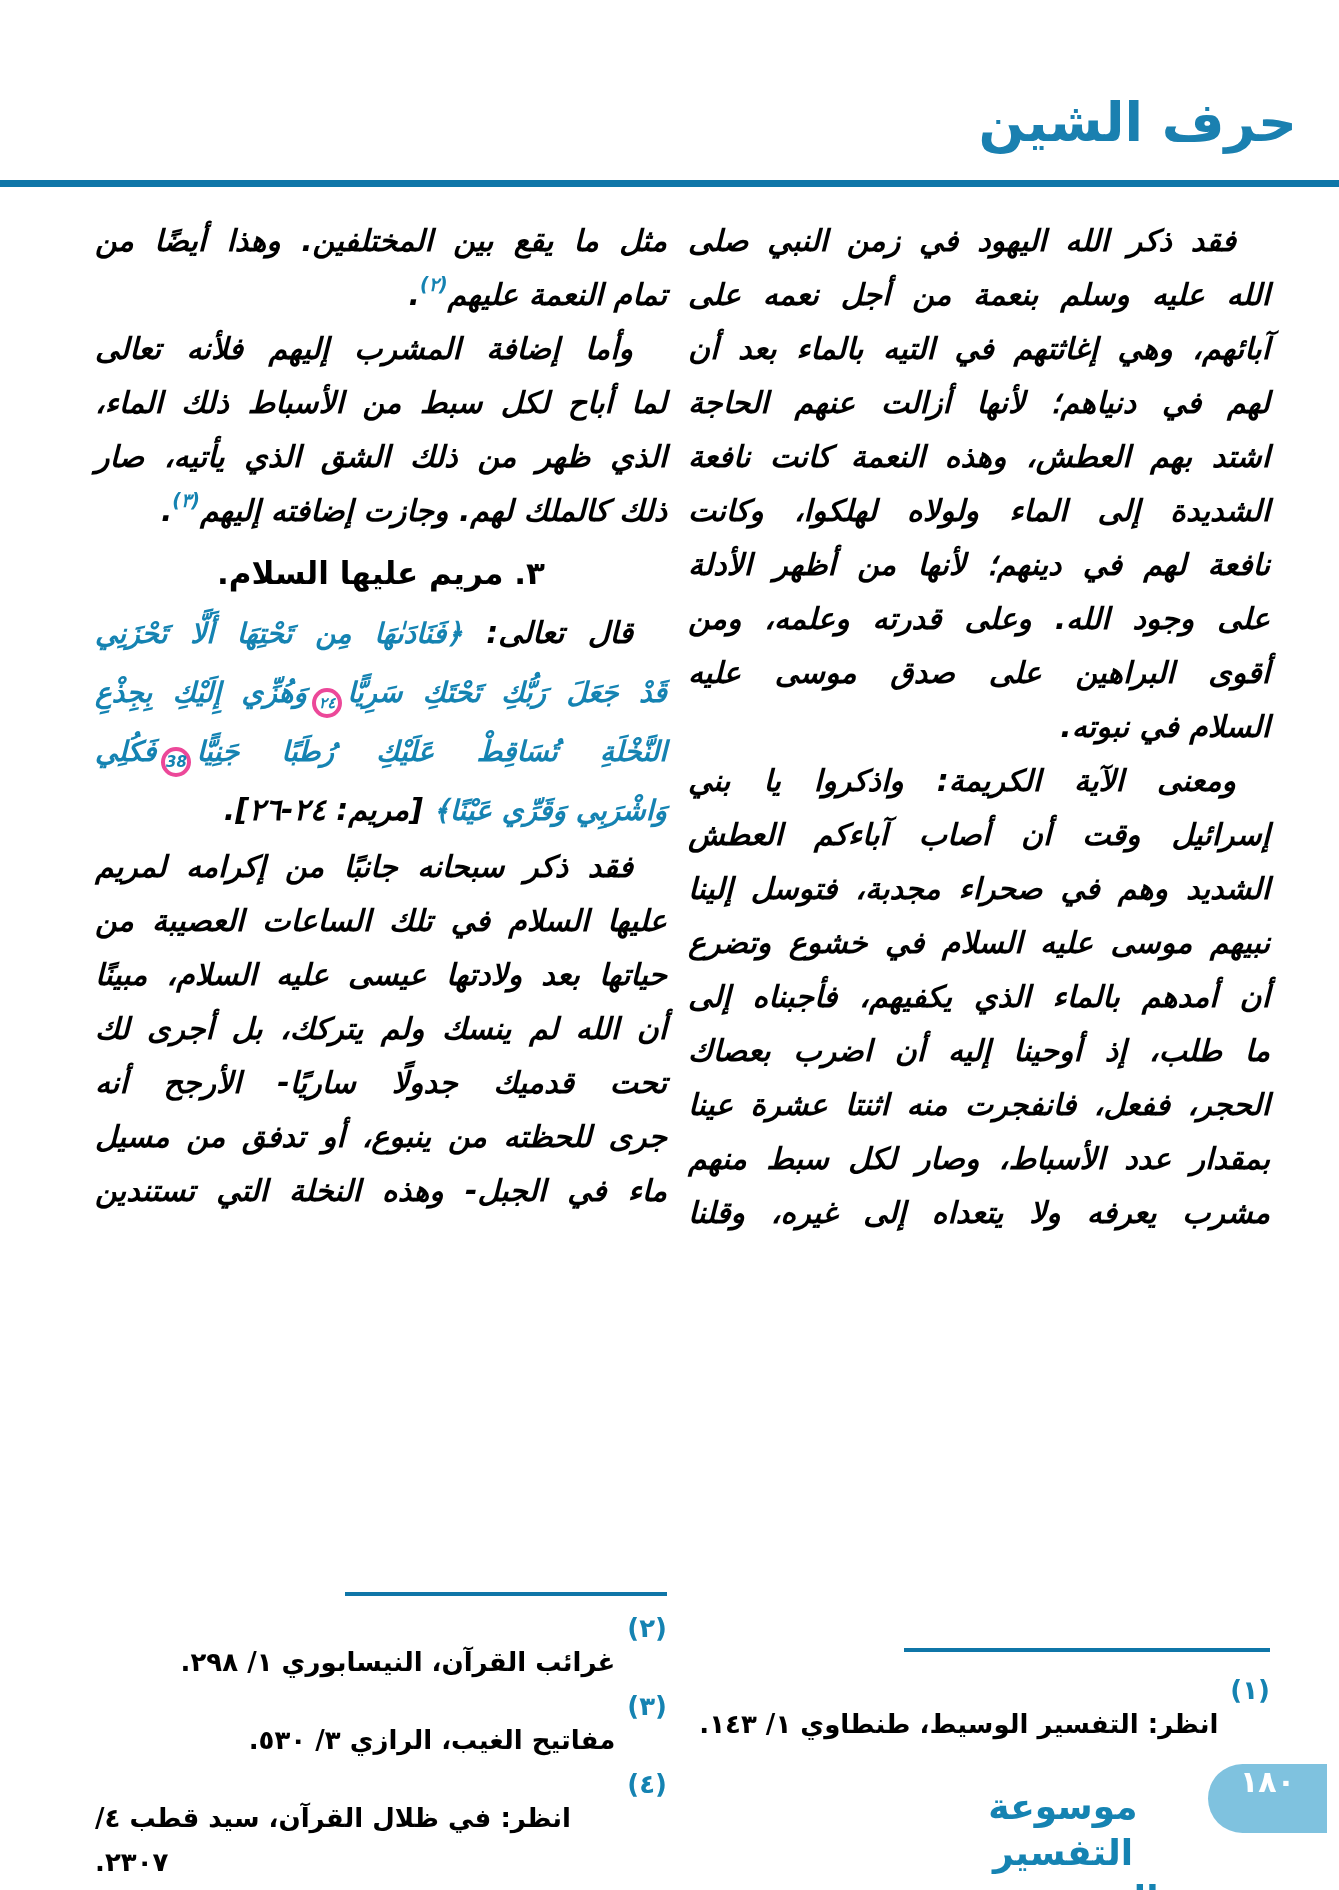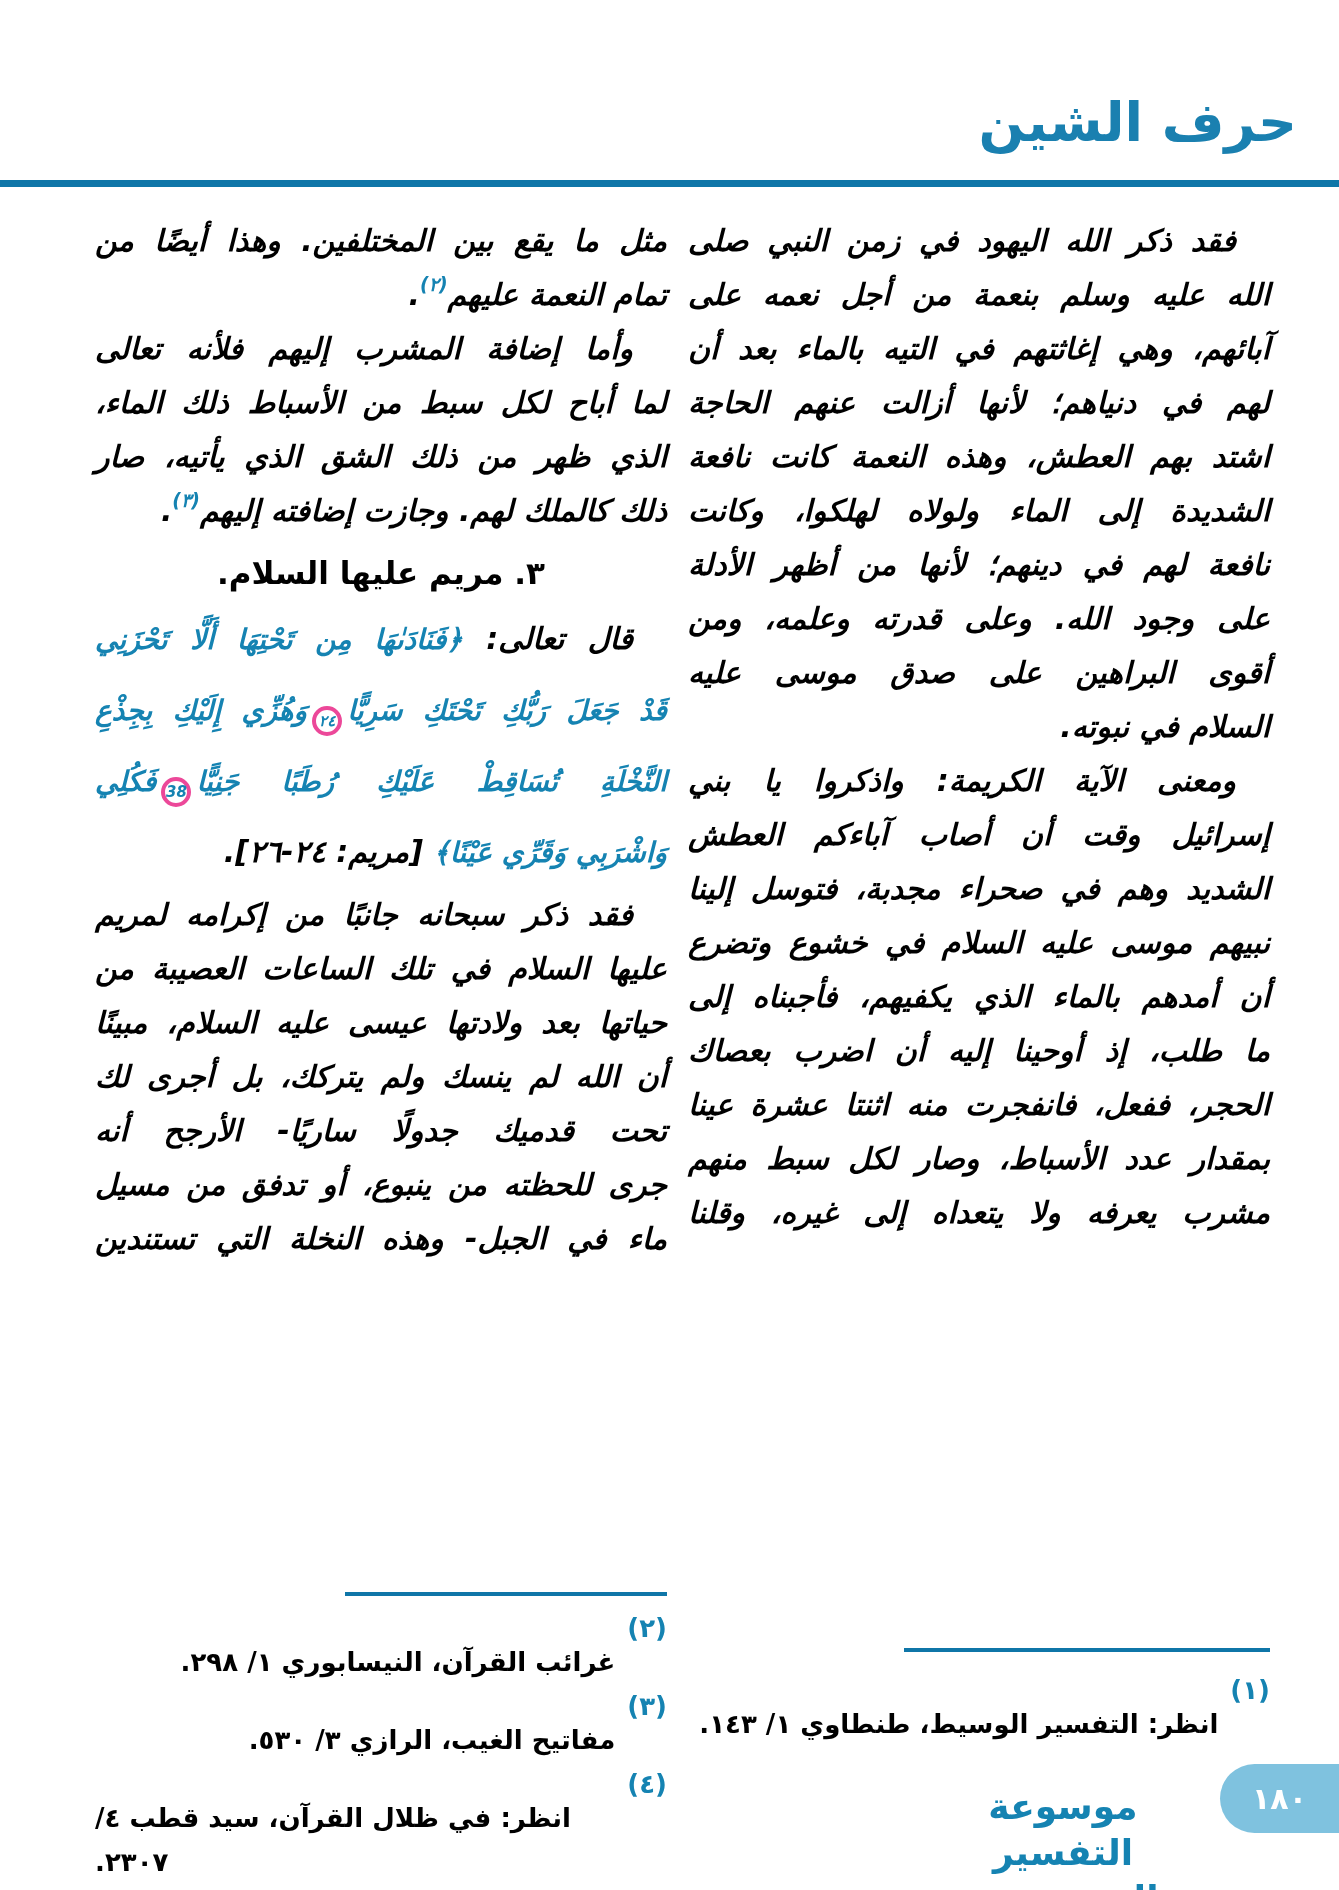--- a/index.html
+++ b/index.html
@@ -16,21 +16,21 @@
   .hrule{position:absolute;top:180px;left:0;width:1339px;height:7px;background:#0f76a8;}
   
   .col{position:absolute;top:214px;}
   .col-right{right:69px;width:582px;}
   .col-left{left:95px;width:572px;}
   .ln{font-size:30px;line-height:54px;text-align:justify;font-style:italic;}
   .j{text-align-last:justify;}
   .end{text-align:right;text-align-last:auto;}
   .ind{padding-right:34px;}
   .heading{font-size:31px;line-height:58px;text-align:center;margin:6px 0 2px;}
-  .qln{line-height:70px;}
+  .qln{line-height:58px;}
   .q{color:#1583b2;font-size:28px;}
   .vnum{
     display:inline-flex;align-items:center;justify-content:center;
     width:30px;height:30px;border:4px solid #ec4899;border-radius:50%;
     font-size:15px;color:#1583b2;margin:0 5px;vertical-align:-6px;box-sizing:border-box;
   }
   sup.fn{color:#1583b2;font-size:19px;line-height:0;vertical-align:14px;}
   
   .fnblock{position:absolute;}
   .fnblock-left{left:95px;width:572px;top:1592px;}
@@ -42,23 +42,23 @@
   .fnrow .m{color:#1583b2;flex:0 0 auto;}
   .fnrow .t{text-align:left;margin-top:34px;}
   
   .logo{
     position:absolute;right:128px;top:1748px;width:296px;
     text-align:center;color:#1583b2;
   }
   .logo .l1{font-size:36px;line-height:46px;margin-top:36px;}
   .logo .l2{font-size:19px;line-height:28px;}
   .pagetab{
-    position:absolute;right:0;top:1764px;width:119px;height:69px;
+    position:absolute;right:12px;top:1764px;width:119px;height:69px;
     background:#7fc2df;border-radius:38px 0 0 38px;
-    display:flex;align-items:center;justify-content:center;
+    display:flex;align-items:flex-start;justify-content:center;
     color:#fff;font-size:30px;
   }
 </style>
 </head>
 <body>
 
 <div class="page">
 
   <div class="htitle">حرف الشين</div>
   <div class="hrule"></div>

